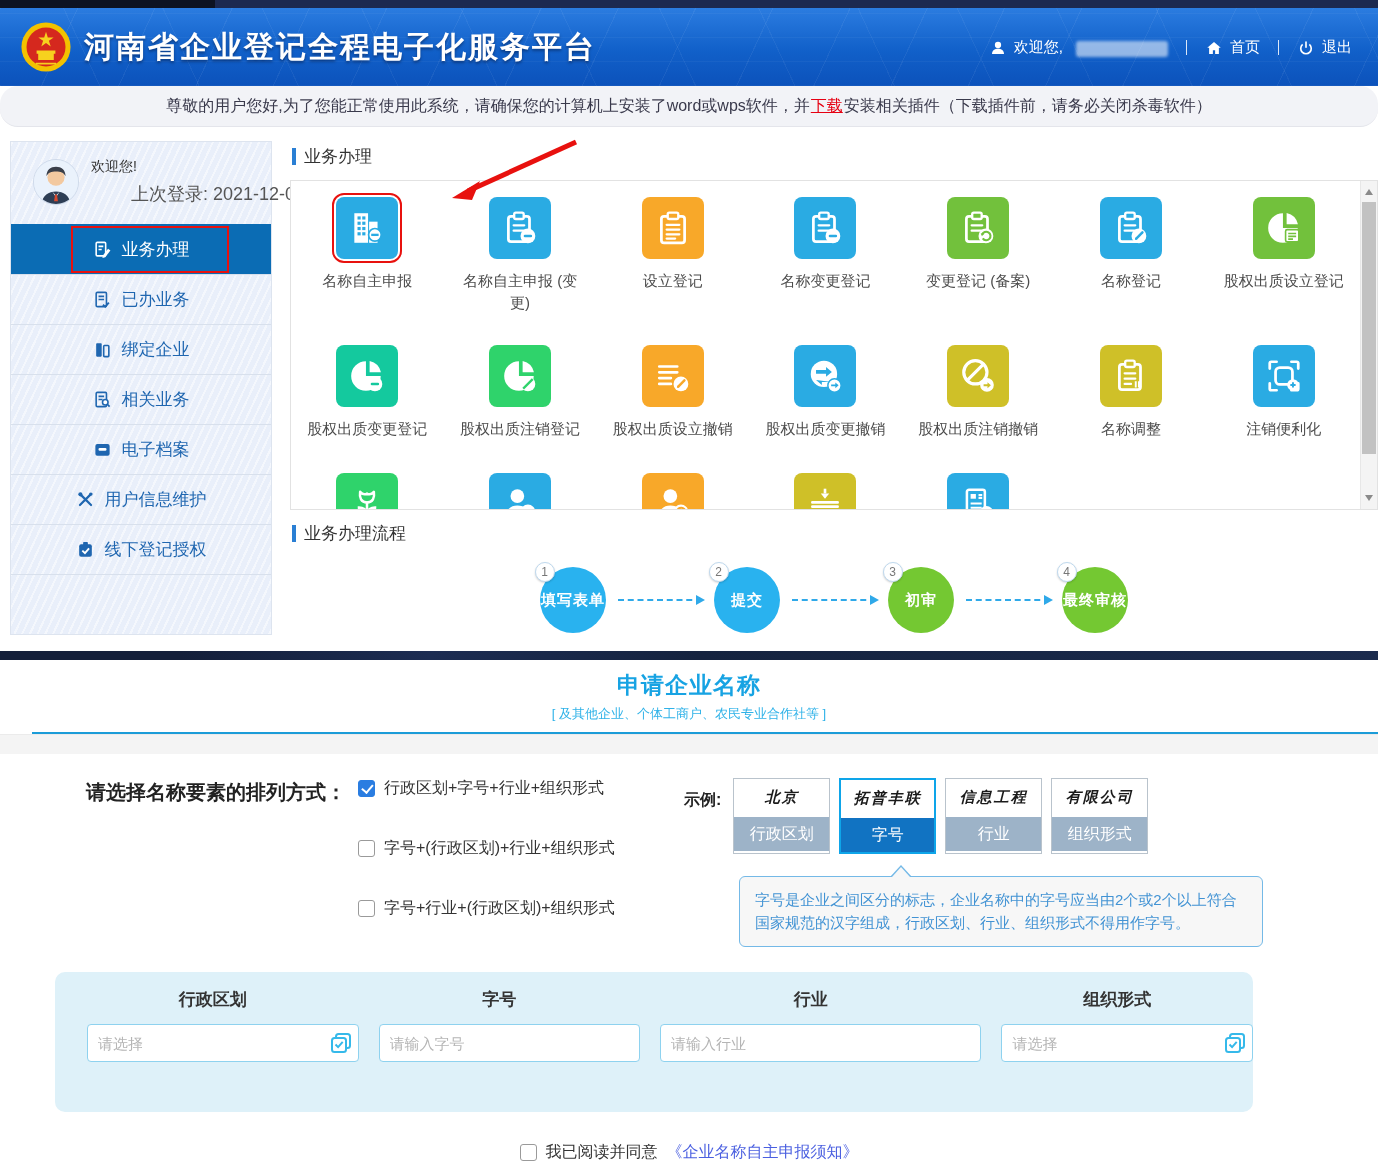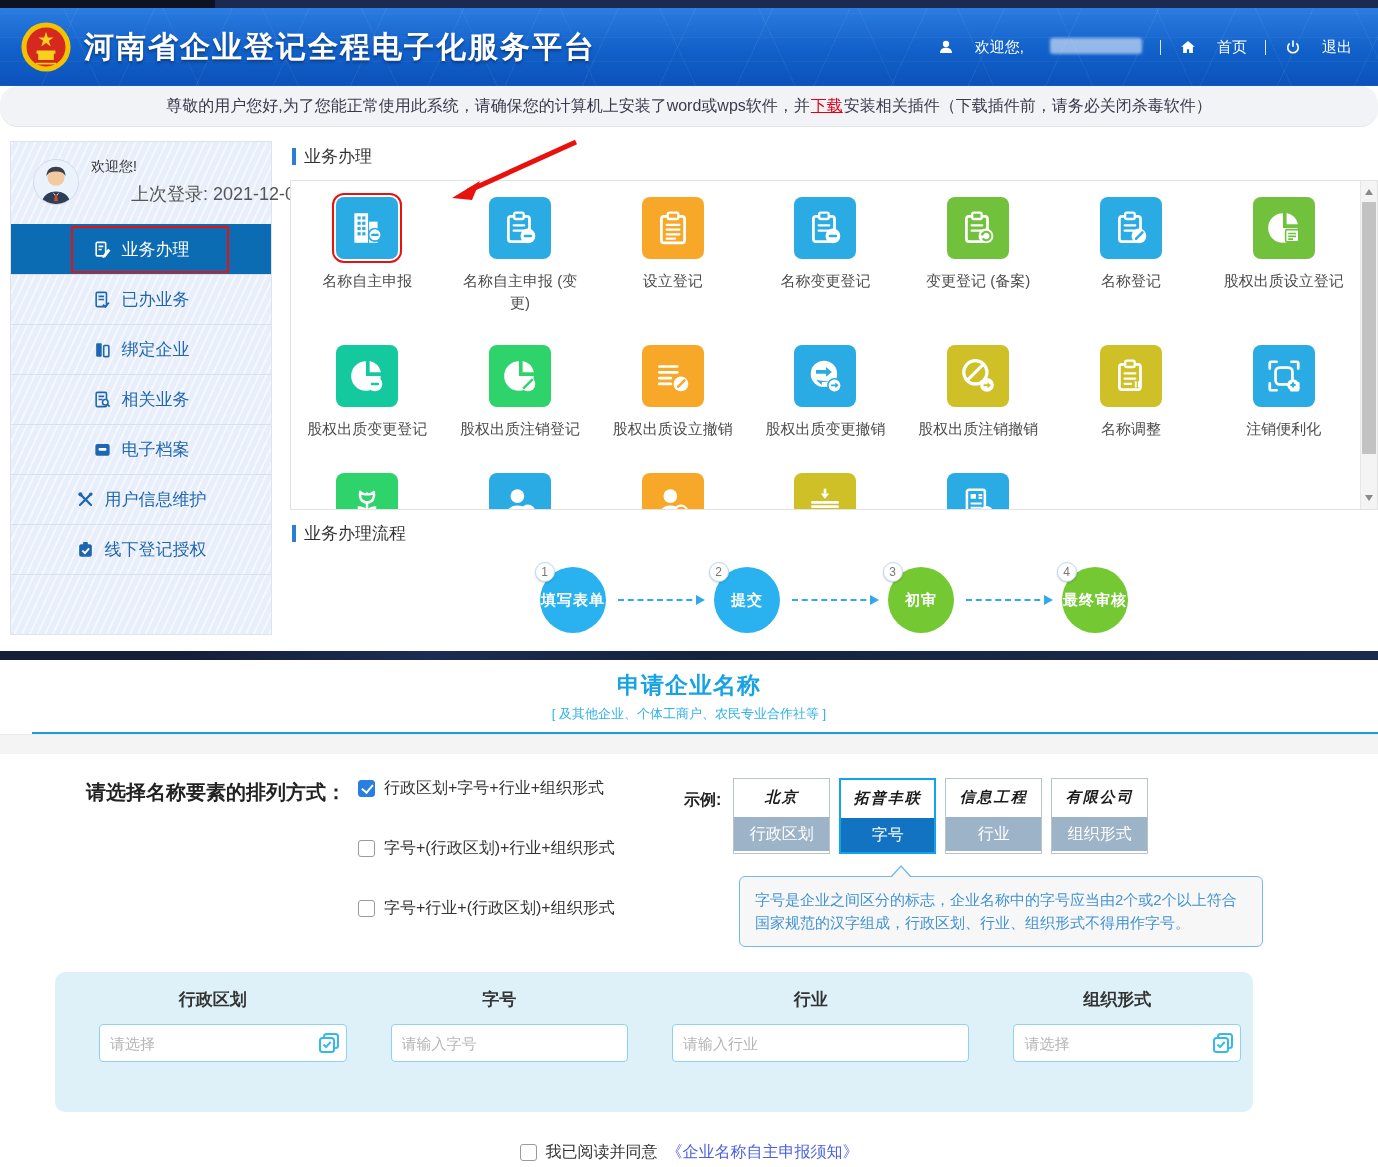--- a/index.html
+++ b/index.html
@@ -21,21 +21,21 @@
     background:
       repeating-linear-gradient(115deg, rgba(255,255,255,.06) 0 1px, transparent 1px 70px),
       repeating-linear-gradient(65deg, rgba(255,255,255,.05) 0 1px, transparent 1px 90px),
       repeating-linear-gradient(0deg, rgba(255,255,255,.04) 0 1px, transparent 1px 24px);
   }
   .brand { display:flex; align-items:center; gap:12px; z-index:1; }
   .brand svg { width:52px; height:52px; }
   .brand-title { font-size:30px; font-weight:bold; color:#fff; letter-spacing:2px;
     text-shadow:0 2px 3px rgba(0,0,20,.4); white-space:nowrap; }
   .header-right { display:flex; align-items:center; color:#fff; font-size:15px; z-index:1; }
-  .hr-item { display:flex; align-items:flex-start; gap:20px; cursor:pointer; white-space:nowrap; }
+  .hr-item { display:flex; align-items:flex-end; gap:7px; cursor:pointer; white-space:nowrap; }
   .hr-item svg { width:18px; height:18px; }
   .hsep { width:1px; height:15px; background:rgba(255,255,255,.85); margin:0 18px; }
   .redacted { width:92px; height:16px; margin-left:6px; border-radius:3px;
     background:rgba(255,255,255,.55); filter:blur(1.5px); }
   
   .notice { height:41px; background:#f2f3f7; border-bottom:1px solid #e4e5eb;
     display:flex; align-items:center; justify-content:center; font-size:16px; color:#3a3a4c;border-radius:18px; }
   .notice .dl { color:#e60012; text-decoration:underline; margin:0 1px; cursor:pointer; }
   
   .main { display:flex; padding:14px 0 0 10px; }
@@ -129,21 +129,21 @@
     border-left:11px solid transparent; border-right:11px solid transparent;
     border-bottom:12px solid #74b9e7; }
   .tooltip::after { content:""; position:absolute; top:-10px; left:152px;
     border-left:9px solid transparent; border-right:9px solid transparent;
     border-bottom:10px solid #f7f7f7; }
   
   .form-panel { margin:14px 0 0 55px; width:1198px; height:140px; background:#def1f9;
     border-radius:10px; display:flex; padding:16px 0 0 12px; }
   .field { display:flex; flex-direction:column; }
   .f-label { text-align:center; font-size:17px; font-weight:bold; color:#333; margin-bottom:13px; }
-  .f-inwrap { position:relative; margin:0 12px;padding-left:20px; }
+  .f-inwrap { position:relative; margin:0 0;padding-left:20px; }
   .tb { width:100%; height:38px; background:#fff; border:1px solid #8ed2ef; border-radius:4px;
     padding:0 34px 0 10px; font-size:15px; color:#555; outline:none;
     font-family:"Liberation Sans","DejaVu Sans",sans-serif; }
   .tb::placeholder { color:#b5b5b5; opacity:1; }
   .tb.noicon { padding-right:10px; }
   .picker { position:absolute; right:7px; top:8px; width:22px; height:22px; cursor:pointer; }
   
   .agree-row { display:flex; justify-content:center; align-items:center; gap:9px;
     margin-top:30px; font-size:16px; color:#333; }
   .agree-link { color:#4a5fe0; cursor:pointer; }

